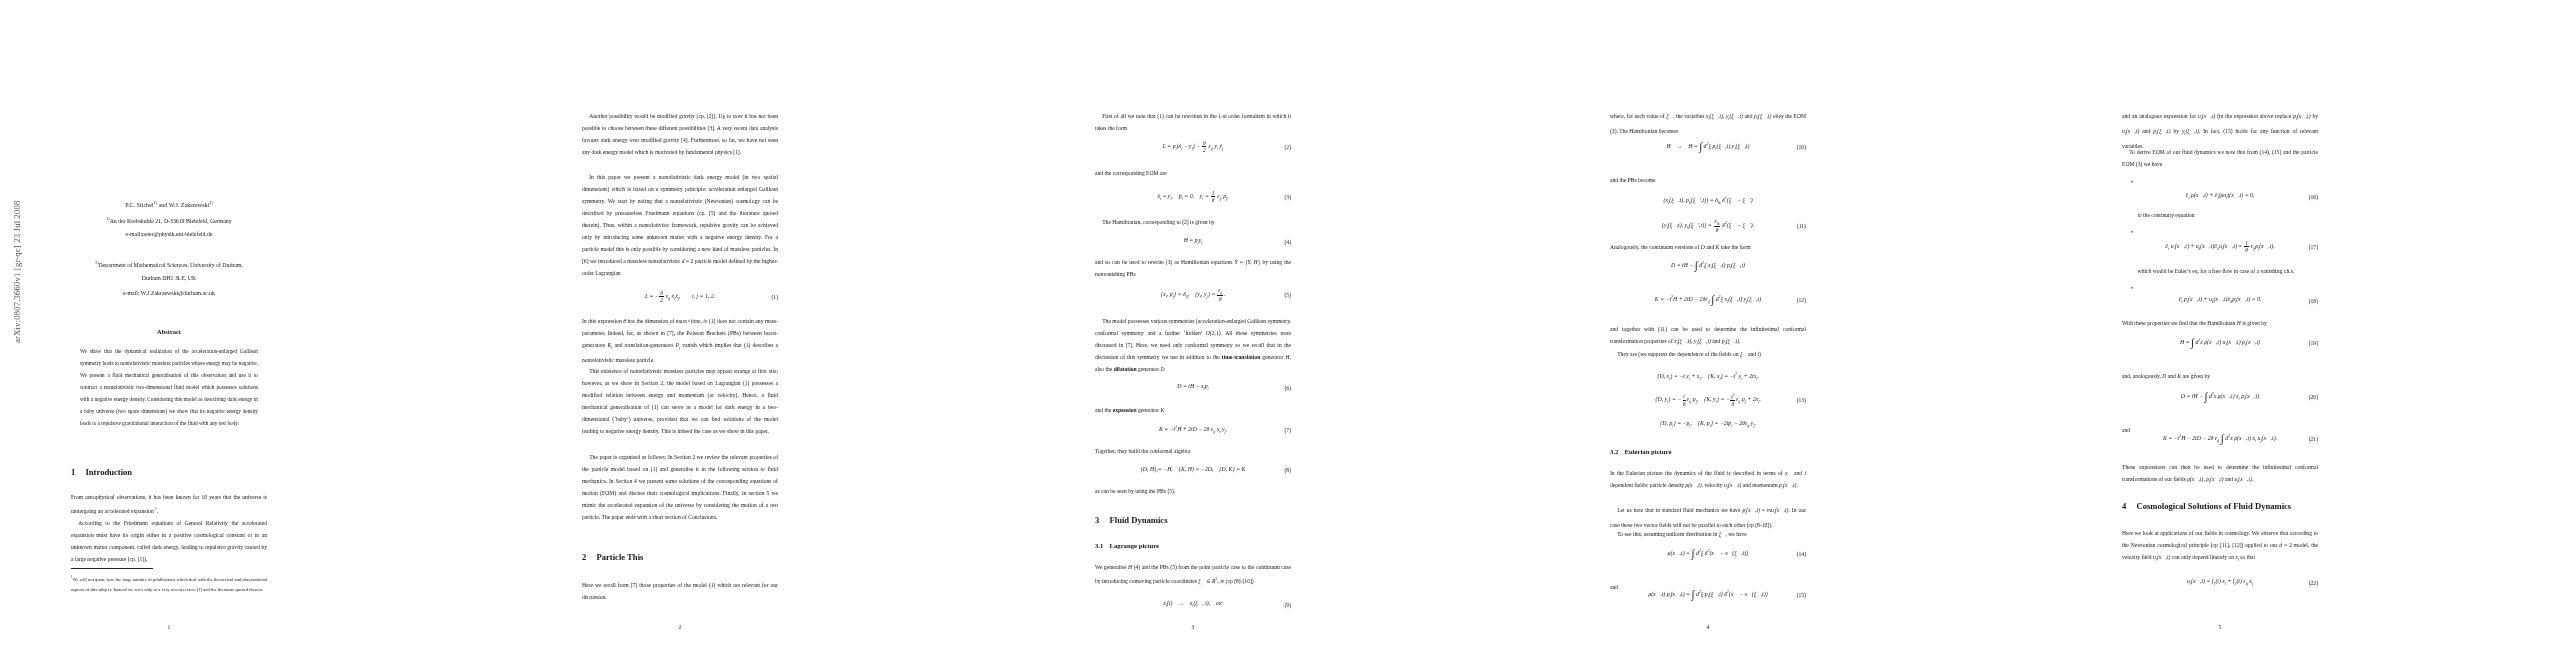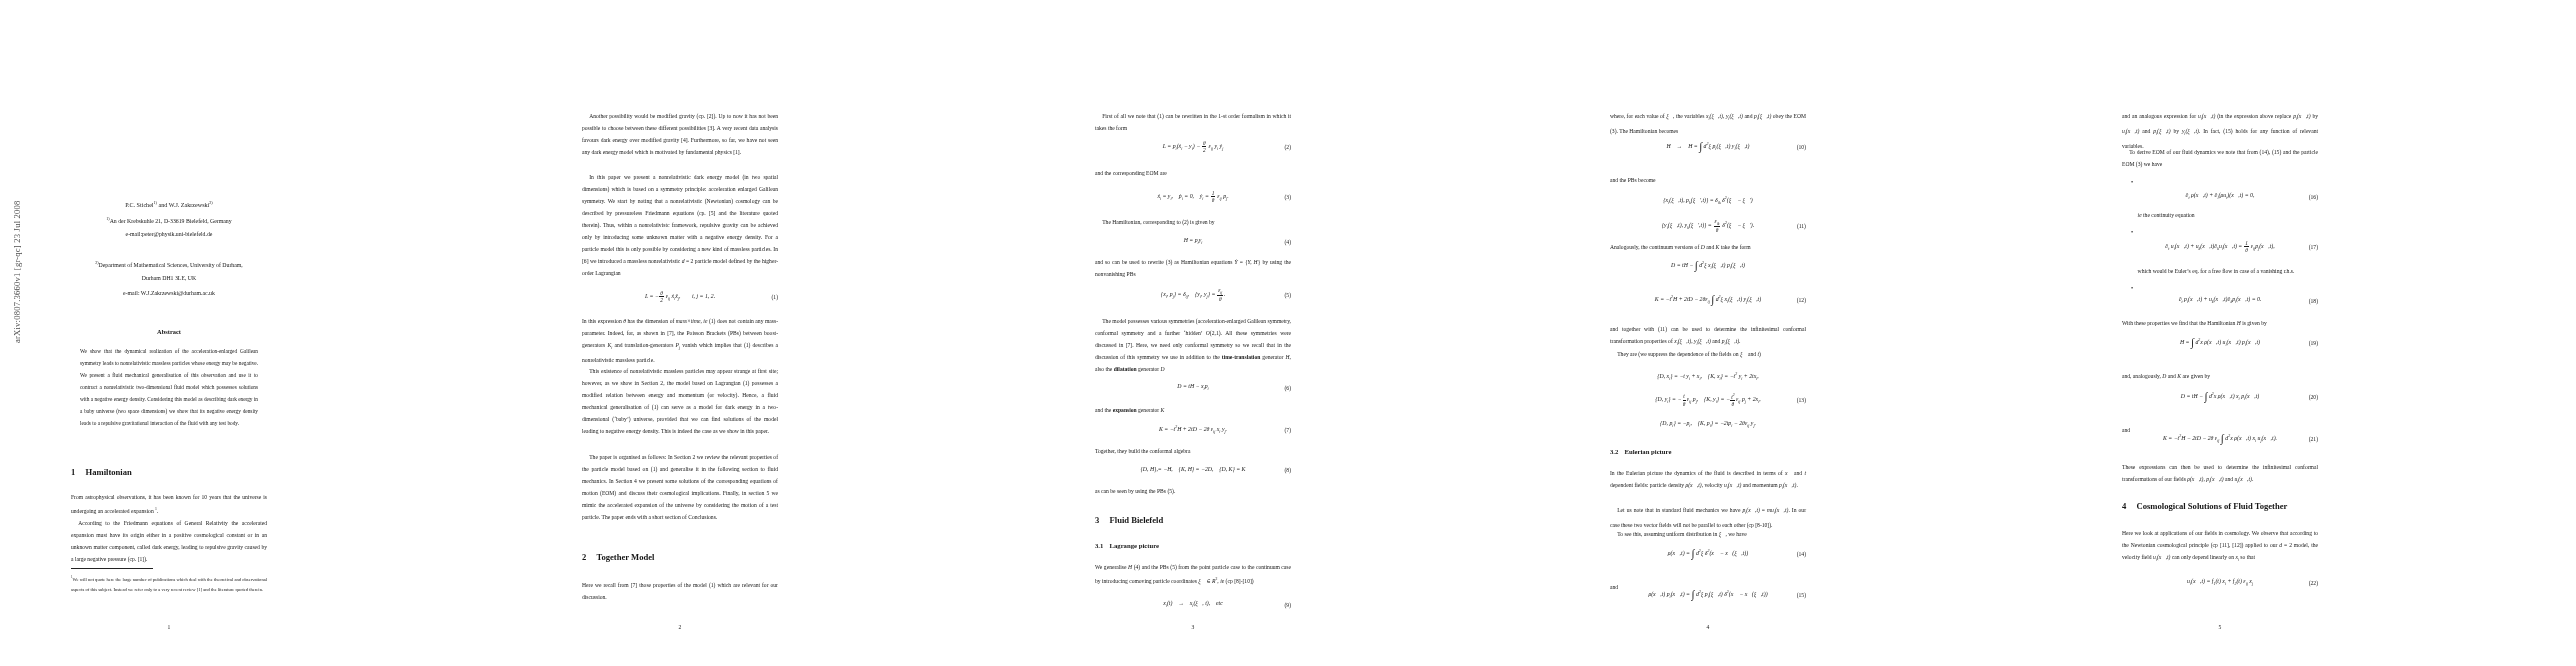--- a/index.html
+++ b/index.html
@@ -44,39 +44,39 @@
 
   <div class="page" style="left:71px">
     <div class="authors" style="top:200px">P.C. Stichel<sup>1)</sup> and W.J. Zakrzewski<sup>2)</sup></div>
     <div class="aff" style="top:216px"><sup>1)</sup>An der Krebskuhle 21, D-33619 Bielefeld, Germany</div>
     <div class="aff" style="top:231px">e-mail:peter@physik.uni-bielefeld.de</div>
     <div class="aff" style="top:260px"><sup>2)</sup>Department of Mathematical Sciences, University of Durham,</div>
     <div class="aff" style="top:275px">Durham DH1 3LE, UK</div>
     <div class="aff" style="top:290px">e-mail: W.J.Zakrzewski@durham.ac.uk</div>
     <div class="absheading" style="top:328px">Abstract</div>
     <div class="abstract" style="top:345px">We show that the dynamical realization of the acceleration-enlarged Galilean symmetry leads to nonrelativistic massless particles whose energy may be negative. We present a fluid mechanical generalisation of this observation and use it to contruct a nonrelativistic two-dimensional fluid model which possesses solutions with a negative energy density. Considering this model as describing dark energy in a baby universe (two space dimensions) we show that its negative energy density leads to a repulsive gravitational interaction of the fluid with any test body.</div>
-    <div class="h1" style="top:467px"><span class="num">1</span><span>Hamiltonian</span></div>
+    <div class="h1" style="top:467px"><span class="num">1</span><span>Introduction</span></div>
     <div class="p" style="top:491px">From astrophysical observations, it has been known for 10 years that the universe is undergoing an accelerated expansion <sup>1</sup>.</div>
     <div class="p indent" style="top:517px">According to the Friedmann equations of General Relativity the accelerated expansion must have its origin either in a positive cosmological constant or in an unknown matter component, called dark energy, leading to repulsive gravity caused by a large negative pressure (cp. [1]).</div>
     <div class="fnrule" style="top:568px"></div>
     <div class="fn" style="top:572px"><sup>1</sup>We will not quote here the large number of publications which deal with the theoretical and observational aspects of this subject. Instead we refer only to a very recent review [1] and the literature quoted therein.</div>
     <div class="pageno" style="top:624px">1</div>
   </div>
 
   <div class="page" style="left:582px">
     <div class="p indent" style="top:110px">Another possibility would be modified gravity (cp. [2]). Up to now it has not been possible to choose between these different possibilities [3]. A very recent data analysis favours dark energy over modified gravity [4]. Furthermore, so far, we have not seen any dark energy model which is motivated by fundamental physics [1].</div>
     <div class="p indent" style="top:171px">In this paper we present a nonrelativistic dark energy model (in two spatial dimensions) which is based on a symmetry principle: acceleration enlarged Galilean symmetry. We start by noting that a nonrelativistic (Newtonian) cosmology can be described by pressureless Friedmann equations (cp. [5] and the literature quoted therein). Thus, within a nonrelativistc framework, repulsive gravity can be achieved only by introducing some unknown matter with a negative energy density. For a particle model this is only possible by considering a new kind of massless particles. In [6] we introduced a massless nonrelativistic <i>d</i> = 2 particle model defined by the higher-order Lagrangian</div>
     <div class="eq" style="top:290px"><span class="eb">L = −<span class="frac">
             <span class="ft">θ</span>
             <span class="fb">2</span>
           </span> ε<sub>ij</sub> ẋ<sub>i</sub>ẍ<sub>j</sub>,  i, j = 1, 2.</span><span class="en">(1)</span></div>
     <div class="p" style="top:315px">In this expression <i>θ</i> has the dimension of <i>mass×time</i>, <i>ie</i> (1) does not contain any mass-parameter. Indeed, for, as shown in [7], the Poisson Brackets (PBs) between boost-generators <i>K<sub>i</sub></i> and translation-generators <i>P<sub>j</sub></i> vanish which implies that (1) describes a nonrelativistic massless particle.</div>
     <div class="p indent" style="top:365px">This existence of nonrelativistic massless particles may appear strange at first site; however, as we show in Section 2, the model based on Lagrangian (1) possesses a modified relation between energy and momentum (or velocity). Hence, a fluid mechanical generalisation of (1) can serve as a model for dark energy in a two-dimensional (‘baby’) universe, provided that we can find solutions of the model leading to negative energy density. This is indeed the case as we show in this paper.</div>
     <div class="p indent" style="top:451px">The paper is organised as follows: In Section 2 we review the relevant properties of the particle model based on (1) and generalise it in the following section to fluid mechanics. In Section 4 we present some solutions of the corresponding equations of motion (EOM) and discuss their cosmological implications. Finally, in section 5 we mimic the accelerated expansion of the universe by considering the motion of a test particle. The paper ends with a short section of Conclusions.</div>
-    <div class="h1" style="top:552px"><span class="num">2</span><span>Together Model</span></div>
+    <div class="h1" style="top:552px"><span class="num">2</span><span>Particle This</span></div>
     <div class="p" style="top:579px">Here we recall from [7] those properties of the model (1) which are relevant for our discussion.</div>
     <div class="pageno" style="top:624px">2</div>
   </div>
 
   <div class="page" style="left:1095px">
     <div class="p indent" style="top:110px">First of all we note that (1) can be rewritten in the 1-st order formalism in which it takes the form</div>
     <div class="eq" style="top:140px"><span class="eb">L = p<sub>i</sub>(ẋ<sub>i</sub> − y<sub>i</sub>) − <span class="frac">
             <span class="ft">θ</span>
             <span class="fb">2</span>
           </span> ε<sub>ij</sub> y<sub>i</sub> ẏ<sub>j</sub></span><span class="en">(2)</span></div>
@@ -92,21 +92,21 @@
             <span class="ft">ε<sub>ij</sub></span>
             <span class="fb">θ</span>
           </span>.</span><span class="en">(5)</span></div>
     <div class="p indent" style="top:315px">The model possesses various symmetries (acceleration-enlarged Galilean symmetry, conformal symmetry and a further ‘hidden’ <i>O</i>(2,1). All these symmetries were discussed in [7]. Here, we need only conformal symmetry so we recall that in the discussion of this symmetry we use in addition to the <strong>time-translation</strong> generator <i>H</i>, also the <strong>dilatation</strong> generator <i>D</i></div>
     <div class="eq" style="top:383px"><span class="eb">D = tH − x<sub>i</sub>p<sub>i</sub></span><span class="en">(6)</span></div>
     <div class="line" style="top:404px">and the <strong>expansion</strong> generator <i>K</i></div>
     <div class="eq" style="top:425px"><span class="eb">K = −t<sup>2</sup>H + 2tD − 2θ ε<sub>ij</sub> x<sub>i</sub> y<sub>j</sub>.</span><span class="en">(7)</span></div>
     <div class="line" style="top:445px">Together, they build the conformal algebra</div>
     <div class="eq" style="top:466px"><span class="eb">{D, H},= −H, {K, H} = −2D, {D, K} = K</span><span class="en">(8)</span></div>
     <div class="line" style="top:485px">as can be seen by using the PBs (5).</div>
-    <div class="h1" style="top:515px"><span class="num">3</span><span>Fluid Bielefeld</span></div>
+    <div class="h1" style="top:515px"><span class="num">3</span><span>Fluid Dynamics</span></div>
     <div class="h2" style="top:542px"><span class="num">3.1</span><span>Lagrange picture</span></div>
     <div class="p" style="top:561px">We generalise <i>H</i> (4) and the PBs (5) from the point particle case to the continuum case by introducing comoving particle coordinates <i>ξ⃗</i> ∈ <i>R</i><sup>2</sup>, <i>ie</i> (cp [8]-[10])</div>
     <div class="eq" style="top:600px"><span class="eb">x<sub>i</sub>(t) → x<sub>i</sub>(ξ⃗, t), etc</span><span class="en">(9)</span></div>
     <div class="pageno" style="top:624px">3</div>
   </div>
 
   <div class="page" style="left:1610px">
     <div class="p" style="top:110px">where, for each value of <i>ξ⃗</i>, the variables <i>x<sub>i</sub>(ξ⃗,t)</i>, <i>y<sub>i</sub>(ξ⃗,t)</i> and <i>p<sub>i</sub>(ξ⃗,t)</i> obey the EOM (3). The Hamiltonian becomes</div>
     <div class="eq" style="top:142px"><span class="eb">H → H = <span class="big">∫</span> d<sup>2</sup>ξ p<sub>i</sub>(ξ⃗,t) y<sub>i</sub>(ξ⃗,t)</span><span class="en">(10)</span></div>
     <div class="line" style="top:174px">and the PBs become</div>
@@ -153,20 +153,20 @@
     <div class="line ind" style="top:265px">which would be Euler’s eq. for a free flow in case of a vanishing r.h.s.</div>
     <div class="bullet" style="top:285px">•</div>
     <div class="eq" style="top:296px"><span class="eb">∂<sub>t</sub> p<sub>i</sub>(x⃗,t) + u<sub>k</sub>(x⃗,t)∂<sub>k</sub>p<sub>i</sub>(x⃗,t) = 0.</span><span class="en">(18)</span></div>
     <div class="line" style="top:317px">With these properties we find that the Hamiltonian <i>H</i> is given by</div>
     <div class="eq" style="top:338px"><span class="eb">H = <span class="big">∫</span> d<sup>2</sup>x ρ(x⃗,t) u<sub>i</sub>(x⃗,t) p<sub>i</sub>(x⃗,t)</span><span class="en">(19)</span></div>
     <div class="line" style="top:370px">and, analogously, <i>D</i> and <i>K</i> are given by</div>
     <div class="eq" style="top:392px"><span class="eb">D = tH − <span class="big">∫</span> d<sup>2</sup>x ρ(x⃗,t) x<sub>i</sub> p<sub>i</sub>(x⃗,t)</span><span class="en">(20)</span></div>
     <div class="line" style="top:424px">and</div>
     <div class="eq" style="top:434px"><span class="eb">K = −t<sup>2</sup>H − 2tD − 2θ ε<sub>ij</sub> <span class="big">∫</span> d<sup>2</sup>x ρ(x⃗,t) x<sub>i</sub> u<sub>j</sub>(x⃗,t).</span><span class="en">(21)</span></div>
     <div class="p" style="top:461px">These expressions can then be used to determine the infinitesimal conformal transformations of our fields <i>ρ(x⃗,t)</i>, <i>p<sub>i</sub>(x⃗,t)</i> and <i>u<sub>i</sub>(x⃗,t)</i>.</div>
-    <div class="h1" style="top:501px"><span class="num">4</span><span>Cosmological Solutions of Fluid Together</span></div>
+    <div class="h1" style="top:501px"><span class="num">4</span><span>Cosmological Solutions of Fluid Dynamics</span></div>
     <div class="p" style="top:527px">Here we look at applications of our fields in cosmology.  We observe that according to the Newtonian cosmological principle (cp [11], [12]) applied to our <i>d</i> = 2 model, the velocity field <i>u<sub>i</sub>(x⃗,t)</i> can only depend linearly on <i>x<sub>i</sub></i> so that</div>
     <div class="eq" style="top:578px"><span class="eb">u<sub>i</sub>(x⃗,t) = f<sub>1</sub>(t) x<sub>i</sub> + f<sub>2</sub>(t) ε<sub>ij</sub> x<sub>j</sub></span><span class="en">(22)</span></div>
     <div class="pageno" style="top:624px">5</div>
   </div>
 
 </div>
 
 
 </body></html>

